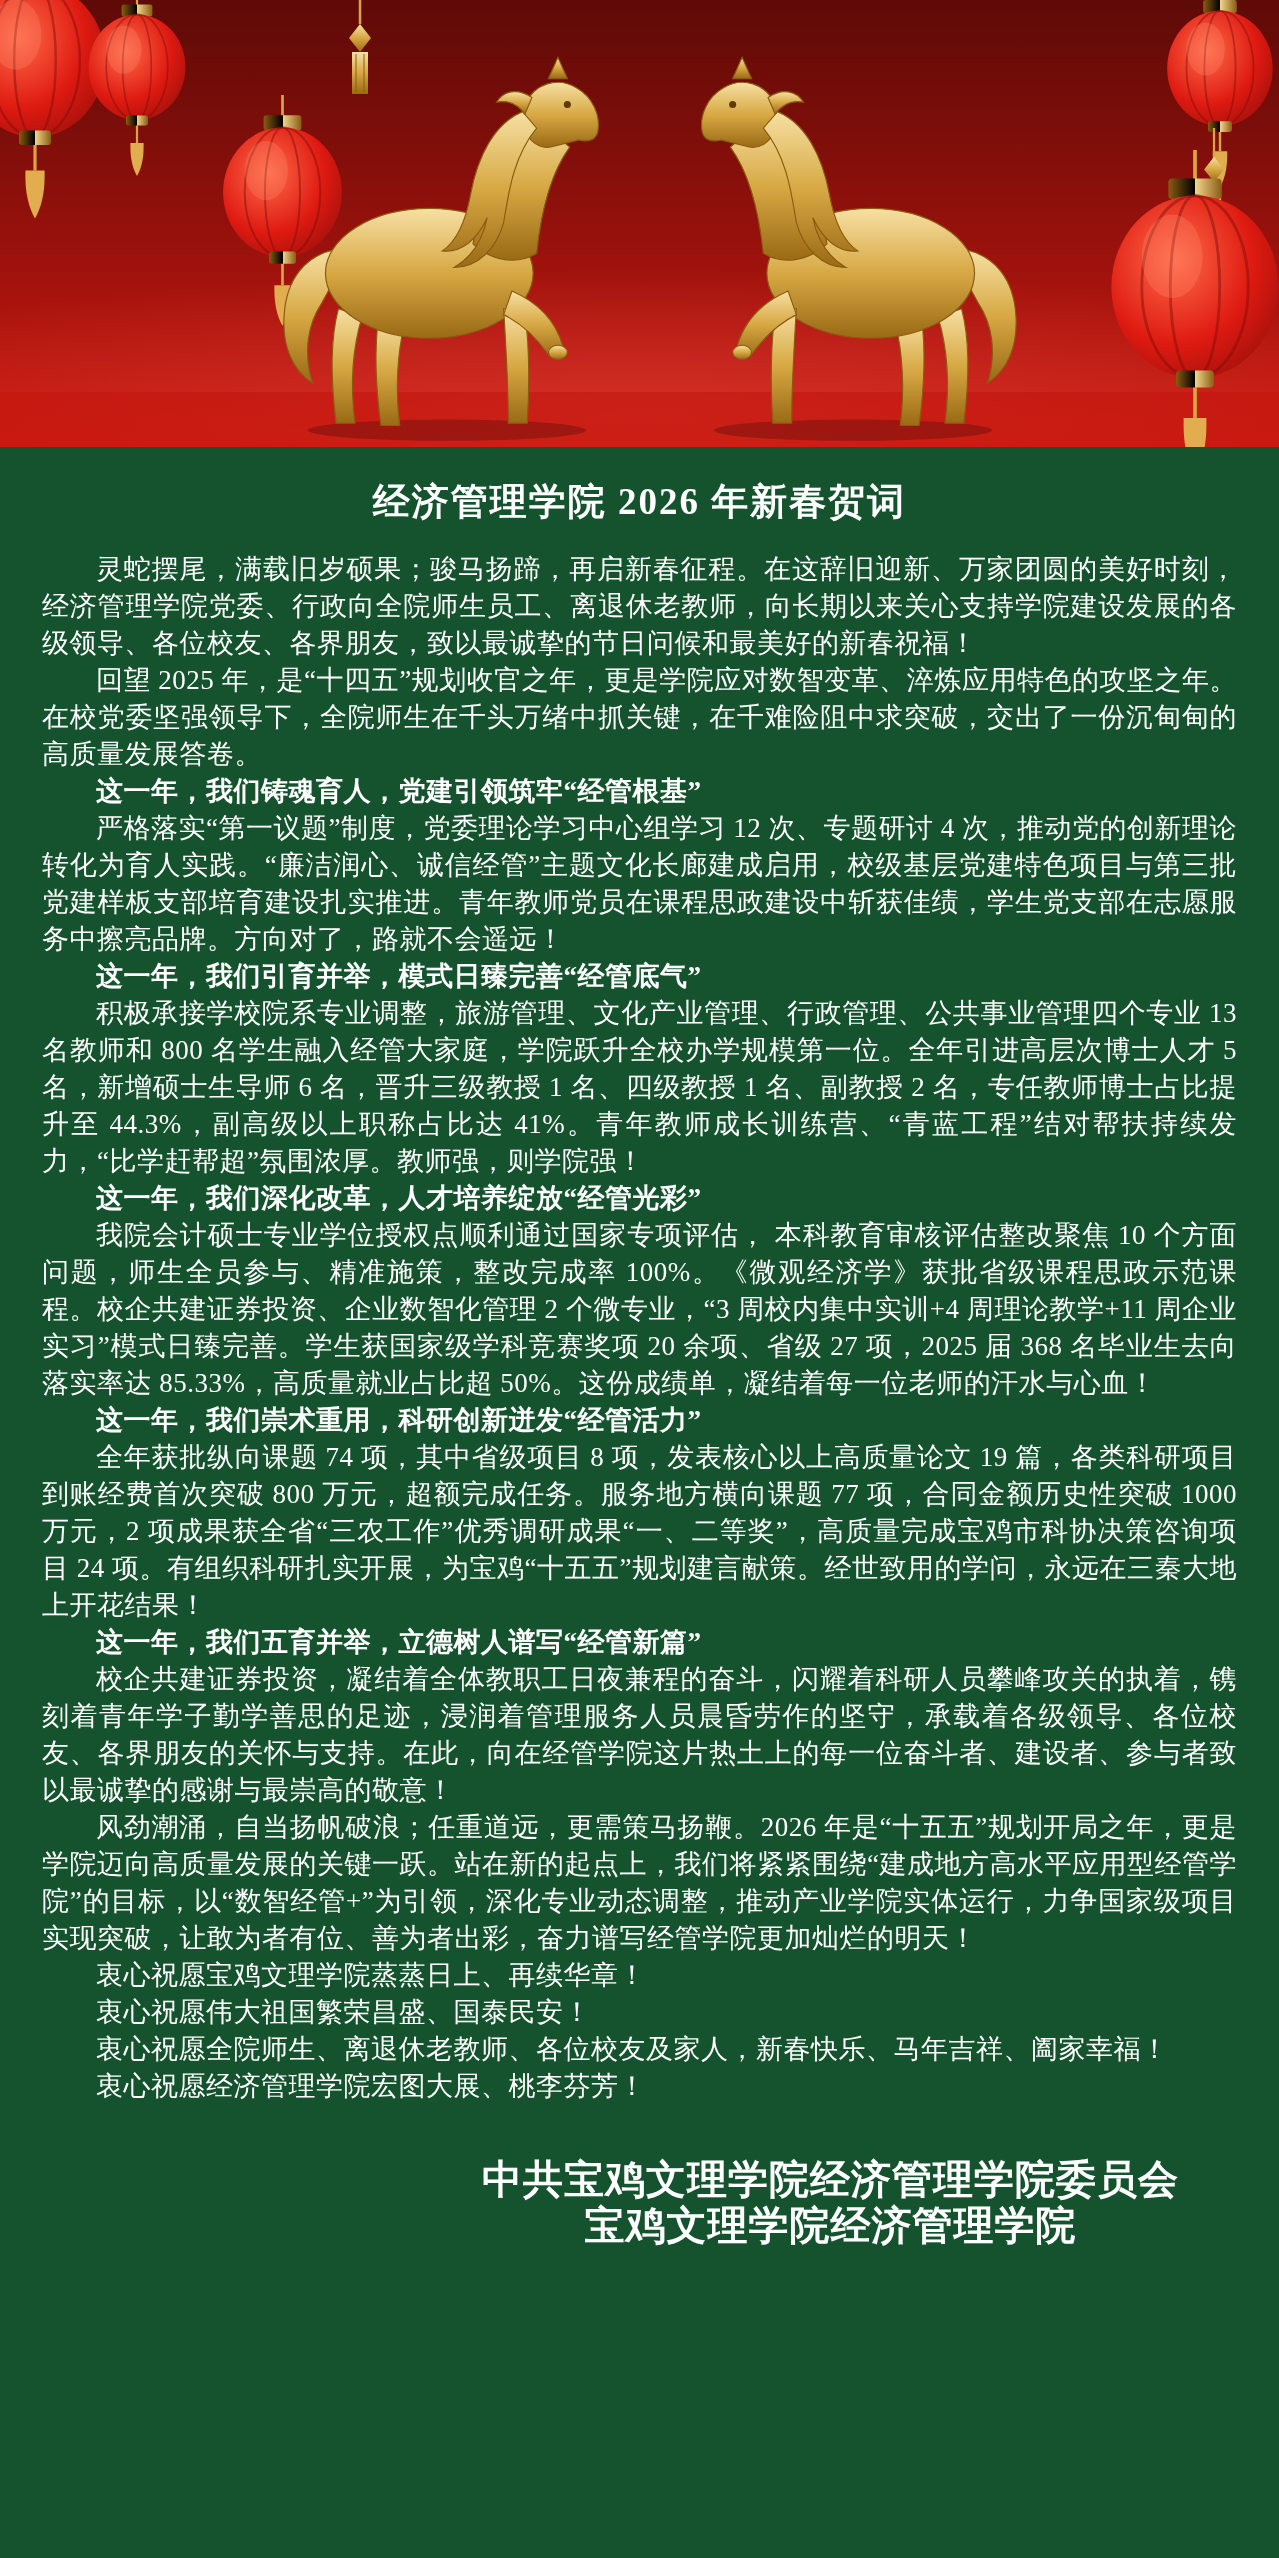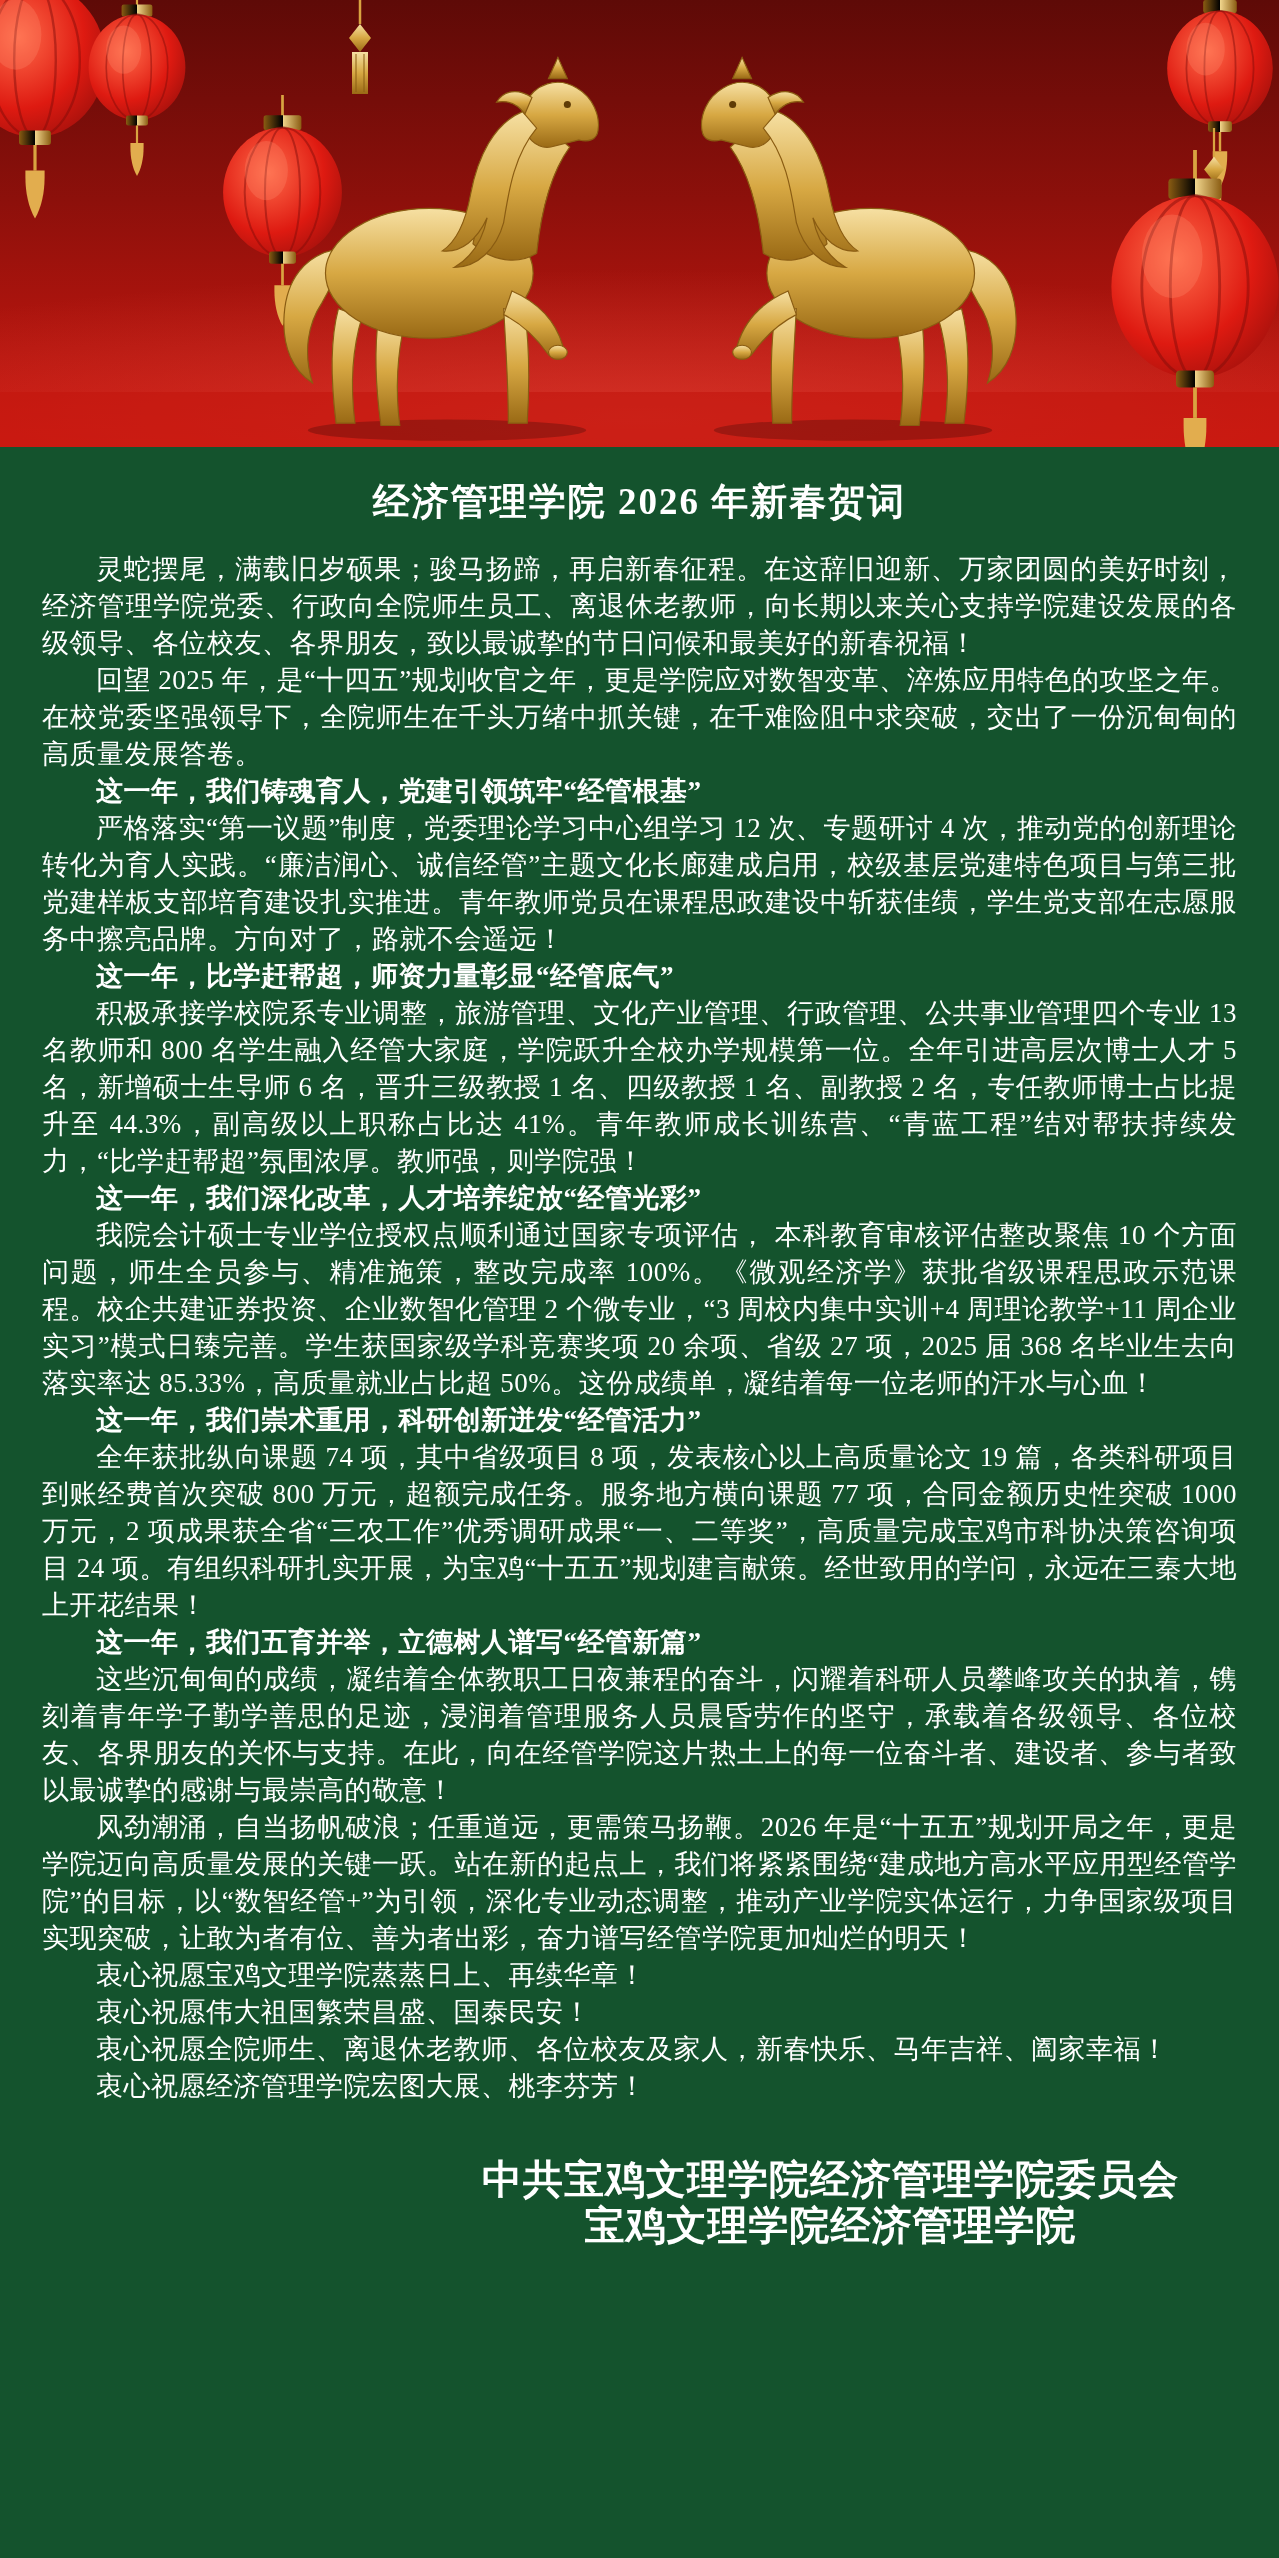--- a/index.html
+++ b/index.html
@@ -172,28 +172,28 @@
     </svg>
   </div>
 
   <h1 class="title">经济管理学院 2026 年新春贺词</h1>
 
   <div class="content">
     <p class="para">灵蛇摆尾，满载旧岁硕果；骏马扬蹄，再启新春征程。在这辞旧迎新、万家团圆的美好时刻，经济管理学院党委、行政向全院师生员工、离退休老教师，向长期以来关心支持学院建设发展的各级领导、各位校友、各界朋友，致以最诚挚的节日问候和最美好的新春祝福！</p>
     <p class="para">回望 2025 年，是“十四五”规划收官之年，更是学院应对数智变革、淬炼应用特色的攻坚之年。在校党委坚强领导下，全院师生在千头万绪中抓关键，在千难险阻中求突破，交出了一份沉甸甸的高质量发展答卷。</p>
     <p class="heading">这一年，我们铸魂育人，党建引领筑牢“经管根基”</p>
     <p class="para">严格落实“第一议题”制度，党委理论学习中心组学习 12 次、专题研讨 4 次，推动党的创新理论转化为育人实践。“廉洁润心、诚信经管”主题文化长廊建成启用，校级基层党建特色项目与第三批党建样板支部培育建设扎实推进。青年教师党员在课程思政建设中斩获佳绩，学生党支部在志愿服务中擦亮品牌。方向对了，路就不会遥远！</p>
-    <p class="heading">这一年，比学赶帮超，师资力量彰显“经管底气”</p>
+    <p class="heading">这一年，我们引育并举，模式日臻完善“经管底气”</p>
     <p class="para">积极承接学校院系专业调整，旅游管理、文化产业管理、行政管理、公共事业管理四个专业 13 名教师和 800 名学生融入经管大家庭，学院跃升全校办学规模第一位。全年引进高层次博士人才 5 名，新增硕士生导师 6 名，晋升三级教授 1 名、四级教授 1 名、副教授 2 名，专任教师博士占比提升至 44.3%，副高级以上职称占比达 41%。青年教师成长训练营、“青蓝工程”结对帮扶持续发力，“比学赶帮超”氛围浓厚。教师强，则学院强！</p>
     <p class="heading">这一年，我们深化改革，人才培养绽放“经管光彩”</p>
     <p class="para">我院会计硕士专业学位授权点顺利通过国家专项评估， 本科教育审核评估整改聚焦 10 个方面问题，师生全员参与、精准施策，整改完成率 100%。《微观经济学》获批省级课程思政示范课程。校企共建证券投资、企业数智化管理 2 个微专业，“3 周校内集中实训+4 周理论教学+11 周企业实习”模式日臻完善。学生获国家级学科竞赛奖项 20 余项、省级 27 项，2025 届 368 名毕业生去向落实率达 85.33%，高质量就业占比超 50%。这份成绩单，凝结着每一位老师的汗水与心血！</p>
     <p class="heading">这一年，我们崇术重用，科研创新迸发“经管活力”</p>
     <p class="para">全年获批纵向课题 74 项，其中省级项目 8 项，发表核心以上高质量论文 19 篇，各类科研项目到账经费首次突破 800 万元，超额完成任务。服务地方横向课题 77 项，合同金额历史性突破 1000 万元，2 项成果获全省“三农工作”优秀调研成果“一、二等奖”，高质量完成宝鸡市科协决策咨询项目 24 项。有组织科研扎实开展，为宝鸡“十五五”规划建言献策。经世致用的学问，永远在三秦大地上开花结果！</p>
     <p class="heading">这一年，我们五育并举，立德树人谱写“经管新篇”</p>
-    <p class="para">这些沉甸甸的成绩，凝结着全体教职工日夜兼程的奋斗，闪耀着科研人员攀峰攻关的执着，镌刻着青年学子勤学善思的足迹，浸润着管理服务人员晨昏劳作的坚守，承载着各级领导、各位校友、各界朋友的关怀与支持。在此，向在经管学院这片热土上的每一位奋斗者、建设者、参与者致以最诚挚的感谢与最崇高的敬意！</p>
+    <p class="para">校企共建证券投资，凝结着全体教职工日夜兼程的奋斗，闪耀着科研人员攀峰攻关的执着，镌刻着青年学子勤学善思的足迹，浸润着管理服务人员晨昏劳作的坚守，承载着各级领导、各位校友、各界朋友的关怀与支持。在此，向在经管学院这片热土上的每一位奋斗者、建设者、参与者致以最诚挚的感谢与最崇高的敬意！</p>
     <p class="para">风劲潮涌，自当扬帆破浪；任重道远，更需策马扬鞭。2026 年是“十五五”规划开局之年，更是学院迈向高质量发展的关键一跃。站在新的起点上，我们将紧紧围绕“建成地方高水平应用型经管学院”的目标，以“数智经管+”为引领，深化专业动态调整，推动产业学院实体运行，力争国家级项目实现突破，让敢为者有位、善为者出彩，奋力谱写经管学院更加灿烂的明天！</p>
     <p class="wish">衷心祝愿宝鸡文理学院蒸蒸日上、再续华章！</p>
     <p class="wish">衷心祝愿伟大祖国繁荣昌盛、国泰民安！</p>
     <p class="wish">衷心祝愿全院师生、离退休老教师、各位校友及家人，新春快乐、马年吉祥、阖家幸福！</p>
     <p class="wish">衷心祝愿经济管理学院宏图大展、桃李芬芳！</p>
 
     <div class="signature">
       <p>中共宝鸡文理学院经济管理学院委员会</p>
       <p>宝鸡文理学院经济管理学院</p>
     </div>

